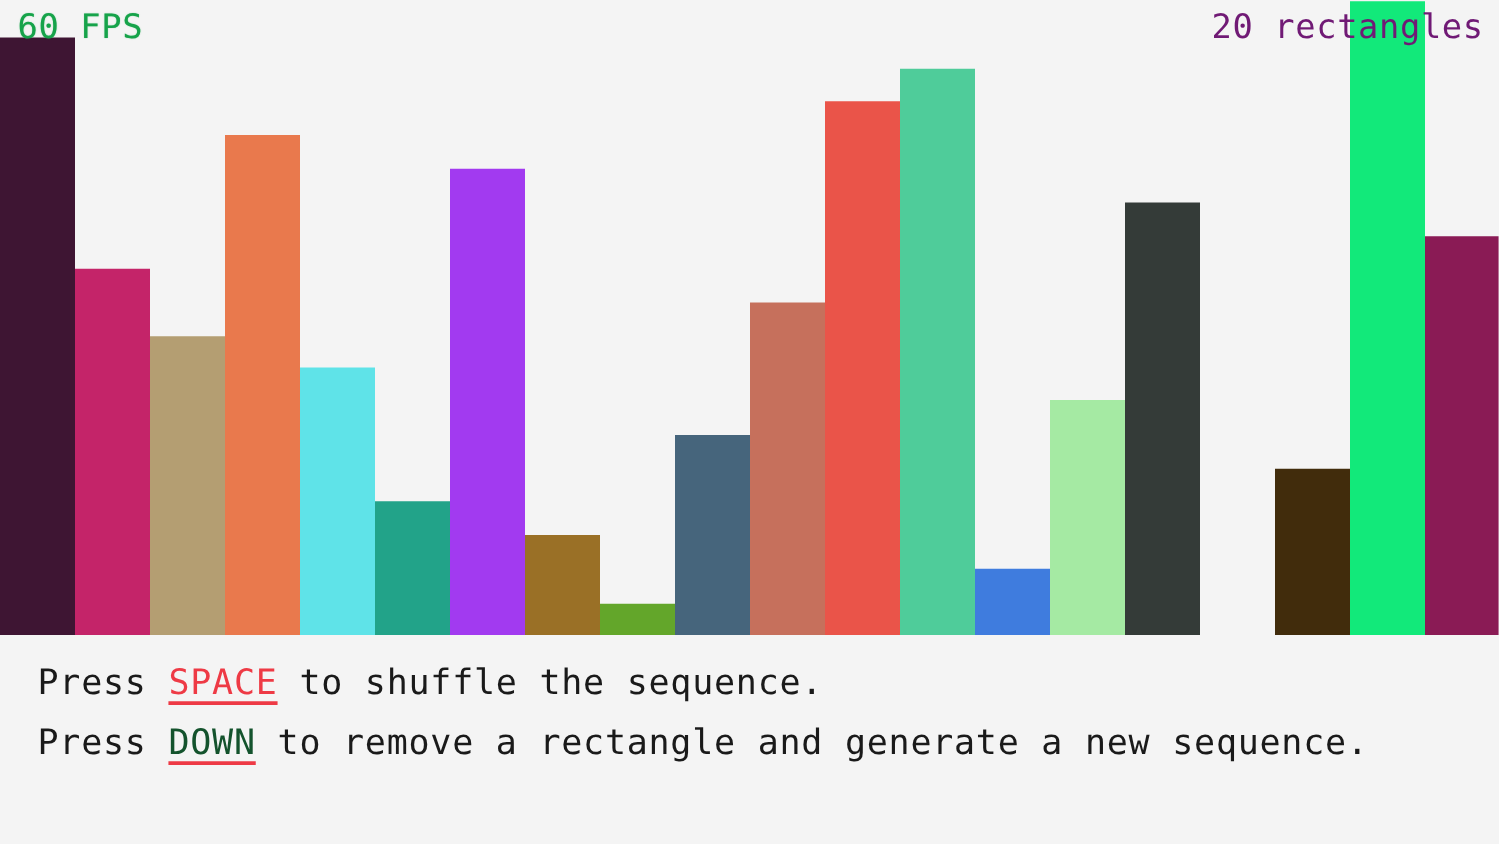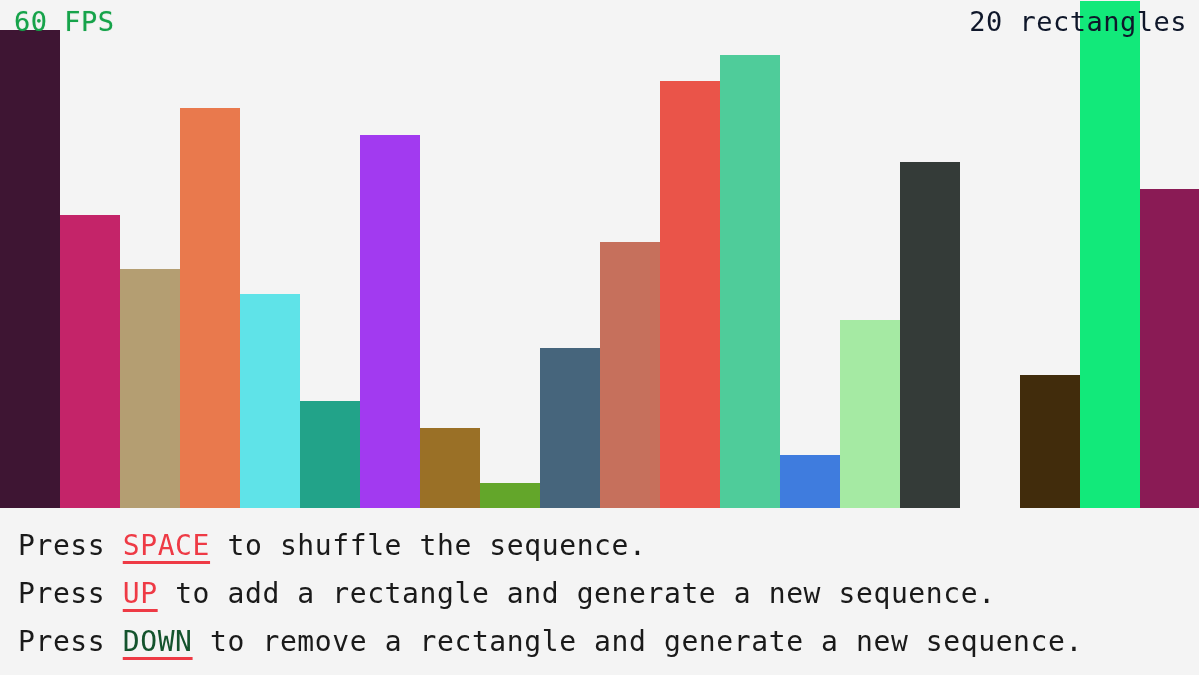--- a/index.html
+++ b/index.html
@@ -45,21 +45,21 @@
     text-shadow:0 0 1px rgba(22,163,74,0.45);
   }
   #rect-count {
     right:12px;
     color:#1A1A1A;
   }
 
   
   #instructions {
     position:absolute;
-    left:4px; top:508px;
+    left:16px; top:508px;
     width:1081px; height:167px;
     background:#F4F4F4;
     padding:14px 0 0 14px;
   }
   .instr-line {
     font-family:"DejaVu Sans Mono", "Liberation Mono", monospace;
     font-size:28px;
     line-height:48px;
     color:#1A1A1A;
     letter-spacing:0.6px;
@@ -96,27 +96,24 @@
       <div class="bar" style="left: 780px; width: 60px; height: 53px; background: rgb(63, 124, 222);"></div>
       <div class="bar" style="left: 840px; width: 60px; height: 188px; background: rgb(165, 234, 163);"></div>
       <div class="bar" style="left: 900px; width: 60px; height: 346px; background: rgb(52, 59, 56);"></div>
       <div class="bar" style="left: 1020px; width: 60px; height: 133px; background: rgb(65, 44, 12);"></div>
       <div class="bar" style="left: 1080px; width: 60px; height: 507px; background: rgb(18, 233, 122);"></div>
       <div class="bar" style="left: 1140px; width: 59px; height: 319px; background: rgb(138, 27, 85);"></div>
     </div>
 
   <div class="hud" id="fps-counter" style="color: rgb(22, 163, 74);">60 FPS</div>
 
-  <div class="hud" id="rect-count" style="color: #0f172a;">20 rectangles</div>
+  <div class="hud" id="rect-count" style="color: #701a75;">20 rectangles</div>
 
   <div id="instructions">
     <div class="instr-line" style="color: rgb(26, 26, 26);">
       <span>Press </span><span class="keycap" style="color: rgb(238, 58, 69); text-decoration-color: rgb(238, 58, 69);">SPACE</span><span> to shuffle the sequence.</span>
-    </div>
-    <div class="instr-line" style="color: rgb(26, 26, 26);">
-      <span>Press </span><span class="keycap" style="color: rgb(238, 58, 69); text-decoration-color: rgb(238, 58, 69);">UP</span><span> to add a rectangle and generate a new sequence.</span>
     </div>
     <div class="instr-line" style="color: rgb(26, 26, 26);">
       <span>Press </span><span class="keycap" style="color: #14532d; text-decoration-color: rgb(238, 58, 69);">DOWN</span><span> to remove a rectangle and generate a new sequence.</span>
     </div>
   </div>
 
 </div>
 
 </body></html>

